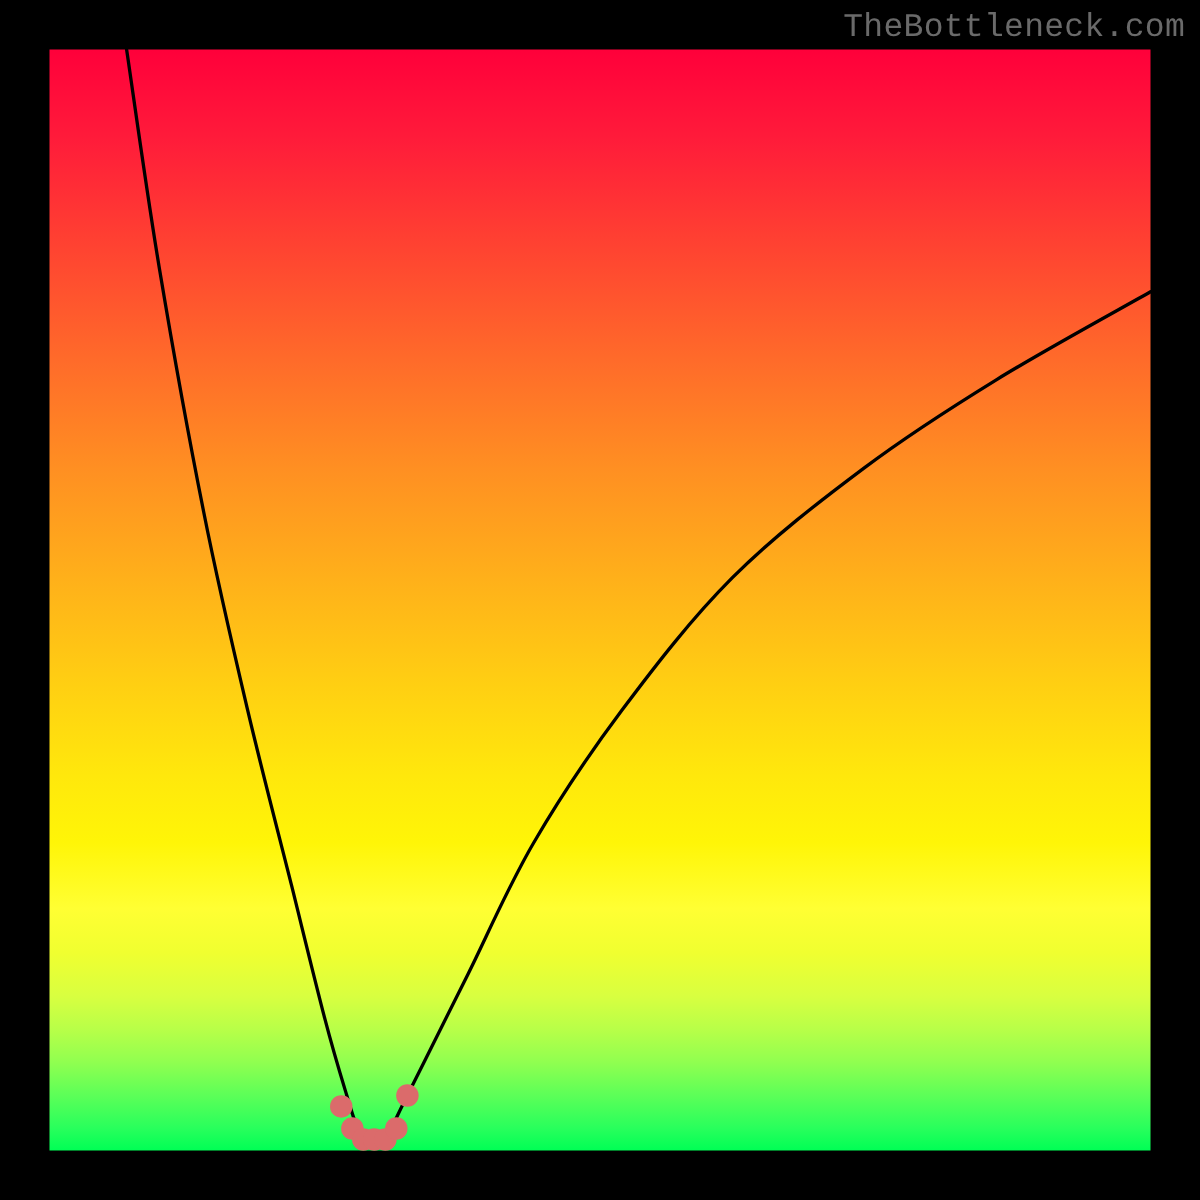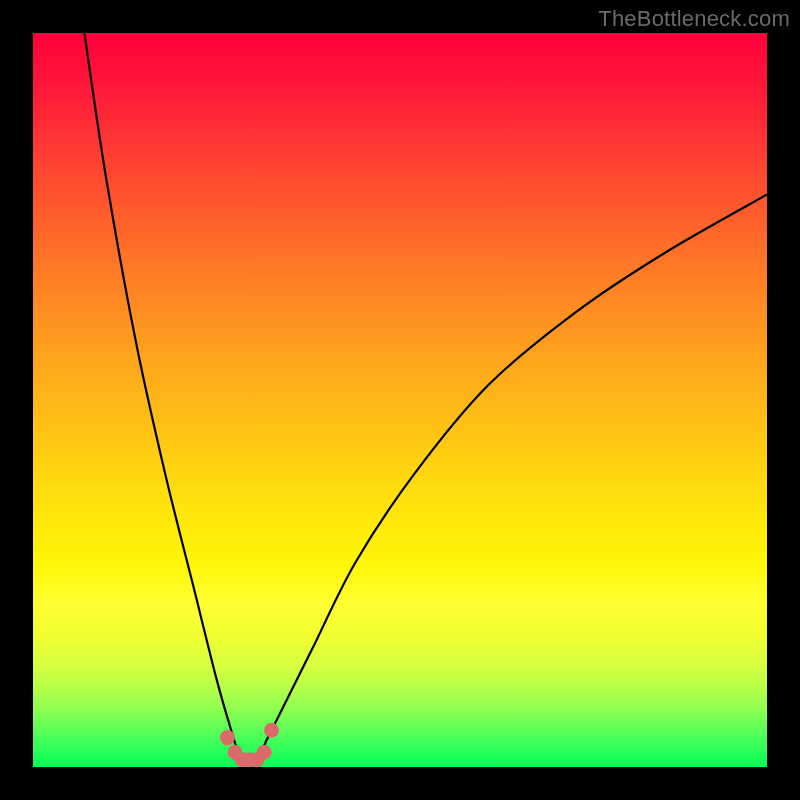--- a/index.html
+++ b/index.html
@@ -9,20 +9,21 @@
     height: 800px;
     background: #000;
     font-family: Arial, Helvetica, sans-serif;
     overflow: hidden;
   }
   .frame {
     position: relative;
     width: 800px;
     height: 651px;
     background: #000;
+    font-family: Liberation Mono, monospace;
   }
   .watermark {
     position: absolute;
     top: 6px;
     right: 10px;
     color: #6a6a6a;
     font-size: 22px;
     font-weight: 500;
     letter-spacing: 0.2px;
     user-select: none;

